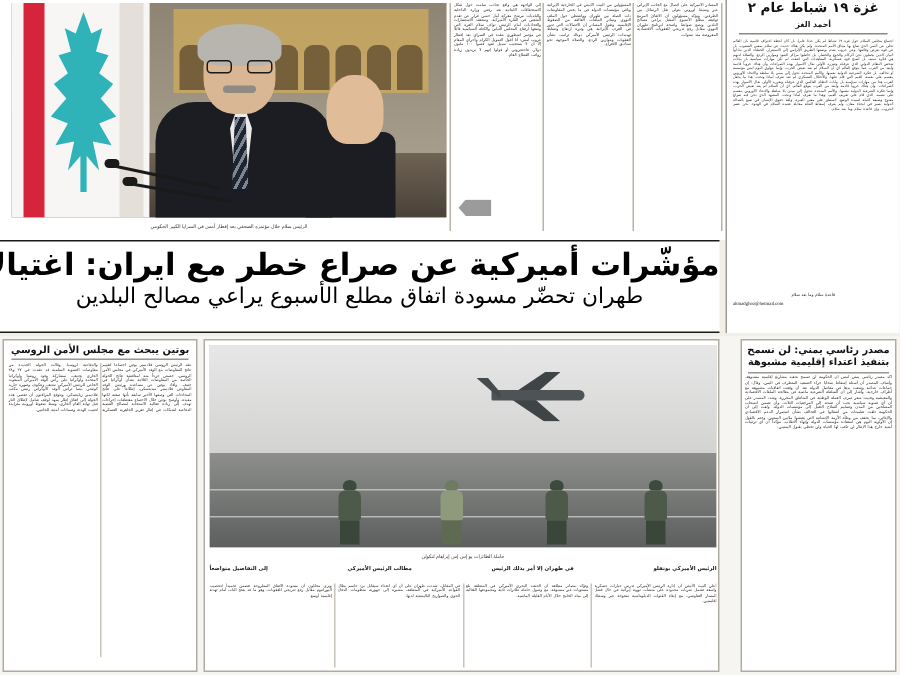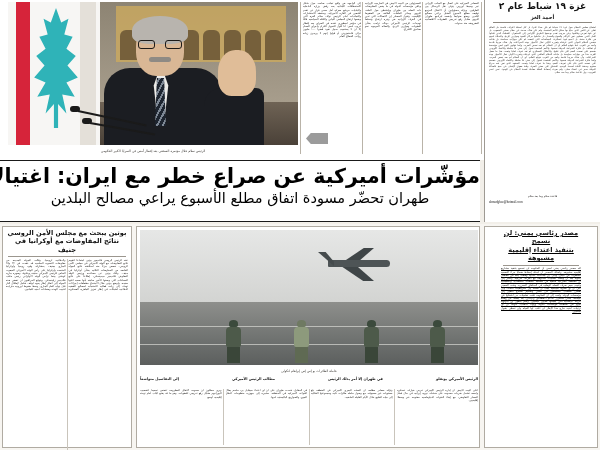--- a/index.html
+++ b/index.html
@@ -233,22 +233,22 @@
   }
 
   
   #lower {
     position: absolute; left: 0; top: 224px; width: 600px; height: 226px;
     background: #f7f5f1;
   }
 
   
   #col-yemen {
-    position: absolute; right: 2px; top: 2px; width: 114px; height: 222px;
-    background: #fff; border: 0.7px solid #b0aba2; padding: 2px 16px; text-decoration: underline;
+    position: absolute; right: 2px; top: 2px; width: 104px; height: 222px;
+    background: #fff; border: 0.7px solid #b0aba2; padding: 2px 2px;
   }
   .subhead {
     direction: rtl; text-align: center; color: #111;
     font-weight: bold; font-size: 6.6px; line-height: 8.4px;
   }
   .subhead-rule { margin: 2px auto; width: 96%; height: 0.6px; background: #9b968e; }
 
   
   #col-putin {
     position: absolute; left: 2px; top: 2px; width: 130px; height: 222px;
@@ -397,21 +397,20 @@
 
   <div id="headline-band">
     <div id="headline-main">مؤشّرات أميركية عن صراع خطر مع ايران: اغتيالات وتغيير نظام</div>
     <div id="headline-sub">طهران تحضّر مسودة اتفاق مطلع الأسبوع يراعي مصالح البلدين</div>
   </div>
 
   <div id="lower">
 
     <div id="col-putin">
       <div class="subhead">بوتين يبحث مع مجلس الأمن الروسي</div>
-      <div class="subhead">نتائج المفاوضات مع أوكرانيا في جنيف</div>
       <div class="subhead-rule"></div>
       <div id="col-putin-body" class="bodycopy">عقد الرئيس الروسي فلاديمير بوتين اجتماعاً لتقييم نتائج المفاوضات مع الوفد الأميركي في مجلس الأمن الروسي، خصص جزءاً منه لمناقشة نتائج الجولة الخاصة من المفاوضات الثلاثية بشأن أوكرانيا في جنيف. وأفاد بوتين عن مساعده ورئيس الوفد المفاوض فلاديمير ميدينسكي، إطلاعاً على نتائج المحادثات التي وصفها الأخير سابقة بأنها صعبة لكنها مفيدة. وأوضح بوتين خلال الاجتماع مقتطفات إجراءات تهدف إلى زيادة فعالية الاستجابة لمصالح القضية الدفاعية لشبكات في إطار تعزيز الجاهزية العسكرية والدفاعية لروسيا. وقالت الجولة الجديدة من مفاوضات التسوية السلمية قد عقدت في ٢٧ و٢٨ الجاري بجنيف، بمشاركة وفود روسيا وأوكرانيا المتحدة وأوكرانيا على رأس الوفد الأميركي المبعوث الخاص للرئيس الأميركي ستيف ويتكوف وصهره جاريد كوشنر، بينما ترأس الوفد الأوكراني رئيس مكتب فلاديمير زيلينسكي. ويتوقع المراقبون أن تفضي هذه الجولة إلى اتفاق إطار يمهد لوقف شامل لإطلاق النار قبل نهاية العام الجاري، وسط ضغوط أوروبية متزايدة لتثبيت الهدنة وضمانات أمنية للجانبين.</div>
     </div>
 
     <div id="carrier-block">
       <div id="photo-carrier">
         <div class="carrier-sky"></div>
         <div class="carrier-deck"></div>
         <div class="deck-line" style="left:0;top:96px;width:338px;"></div>
         <div class="deck-line" style="left:0;top:114px;width:338px;"></div>

